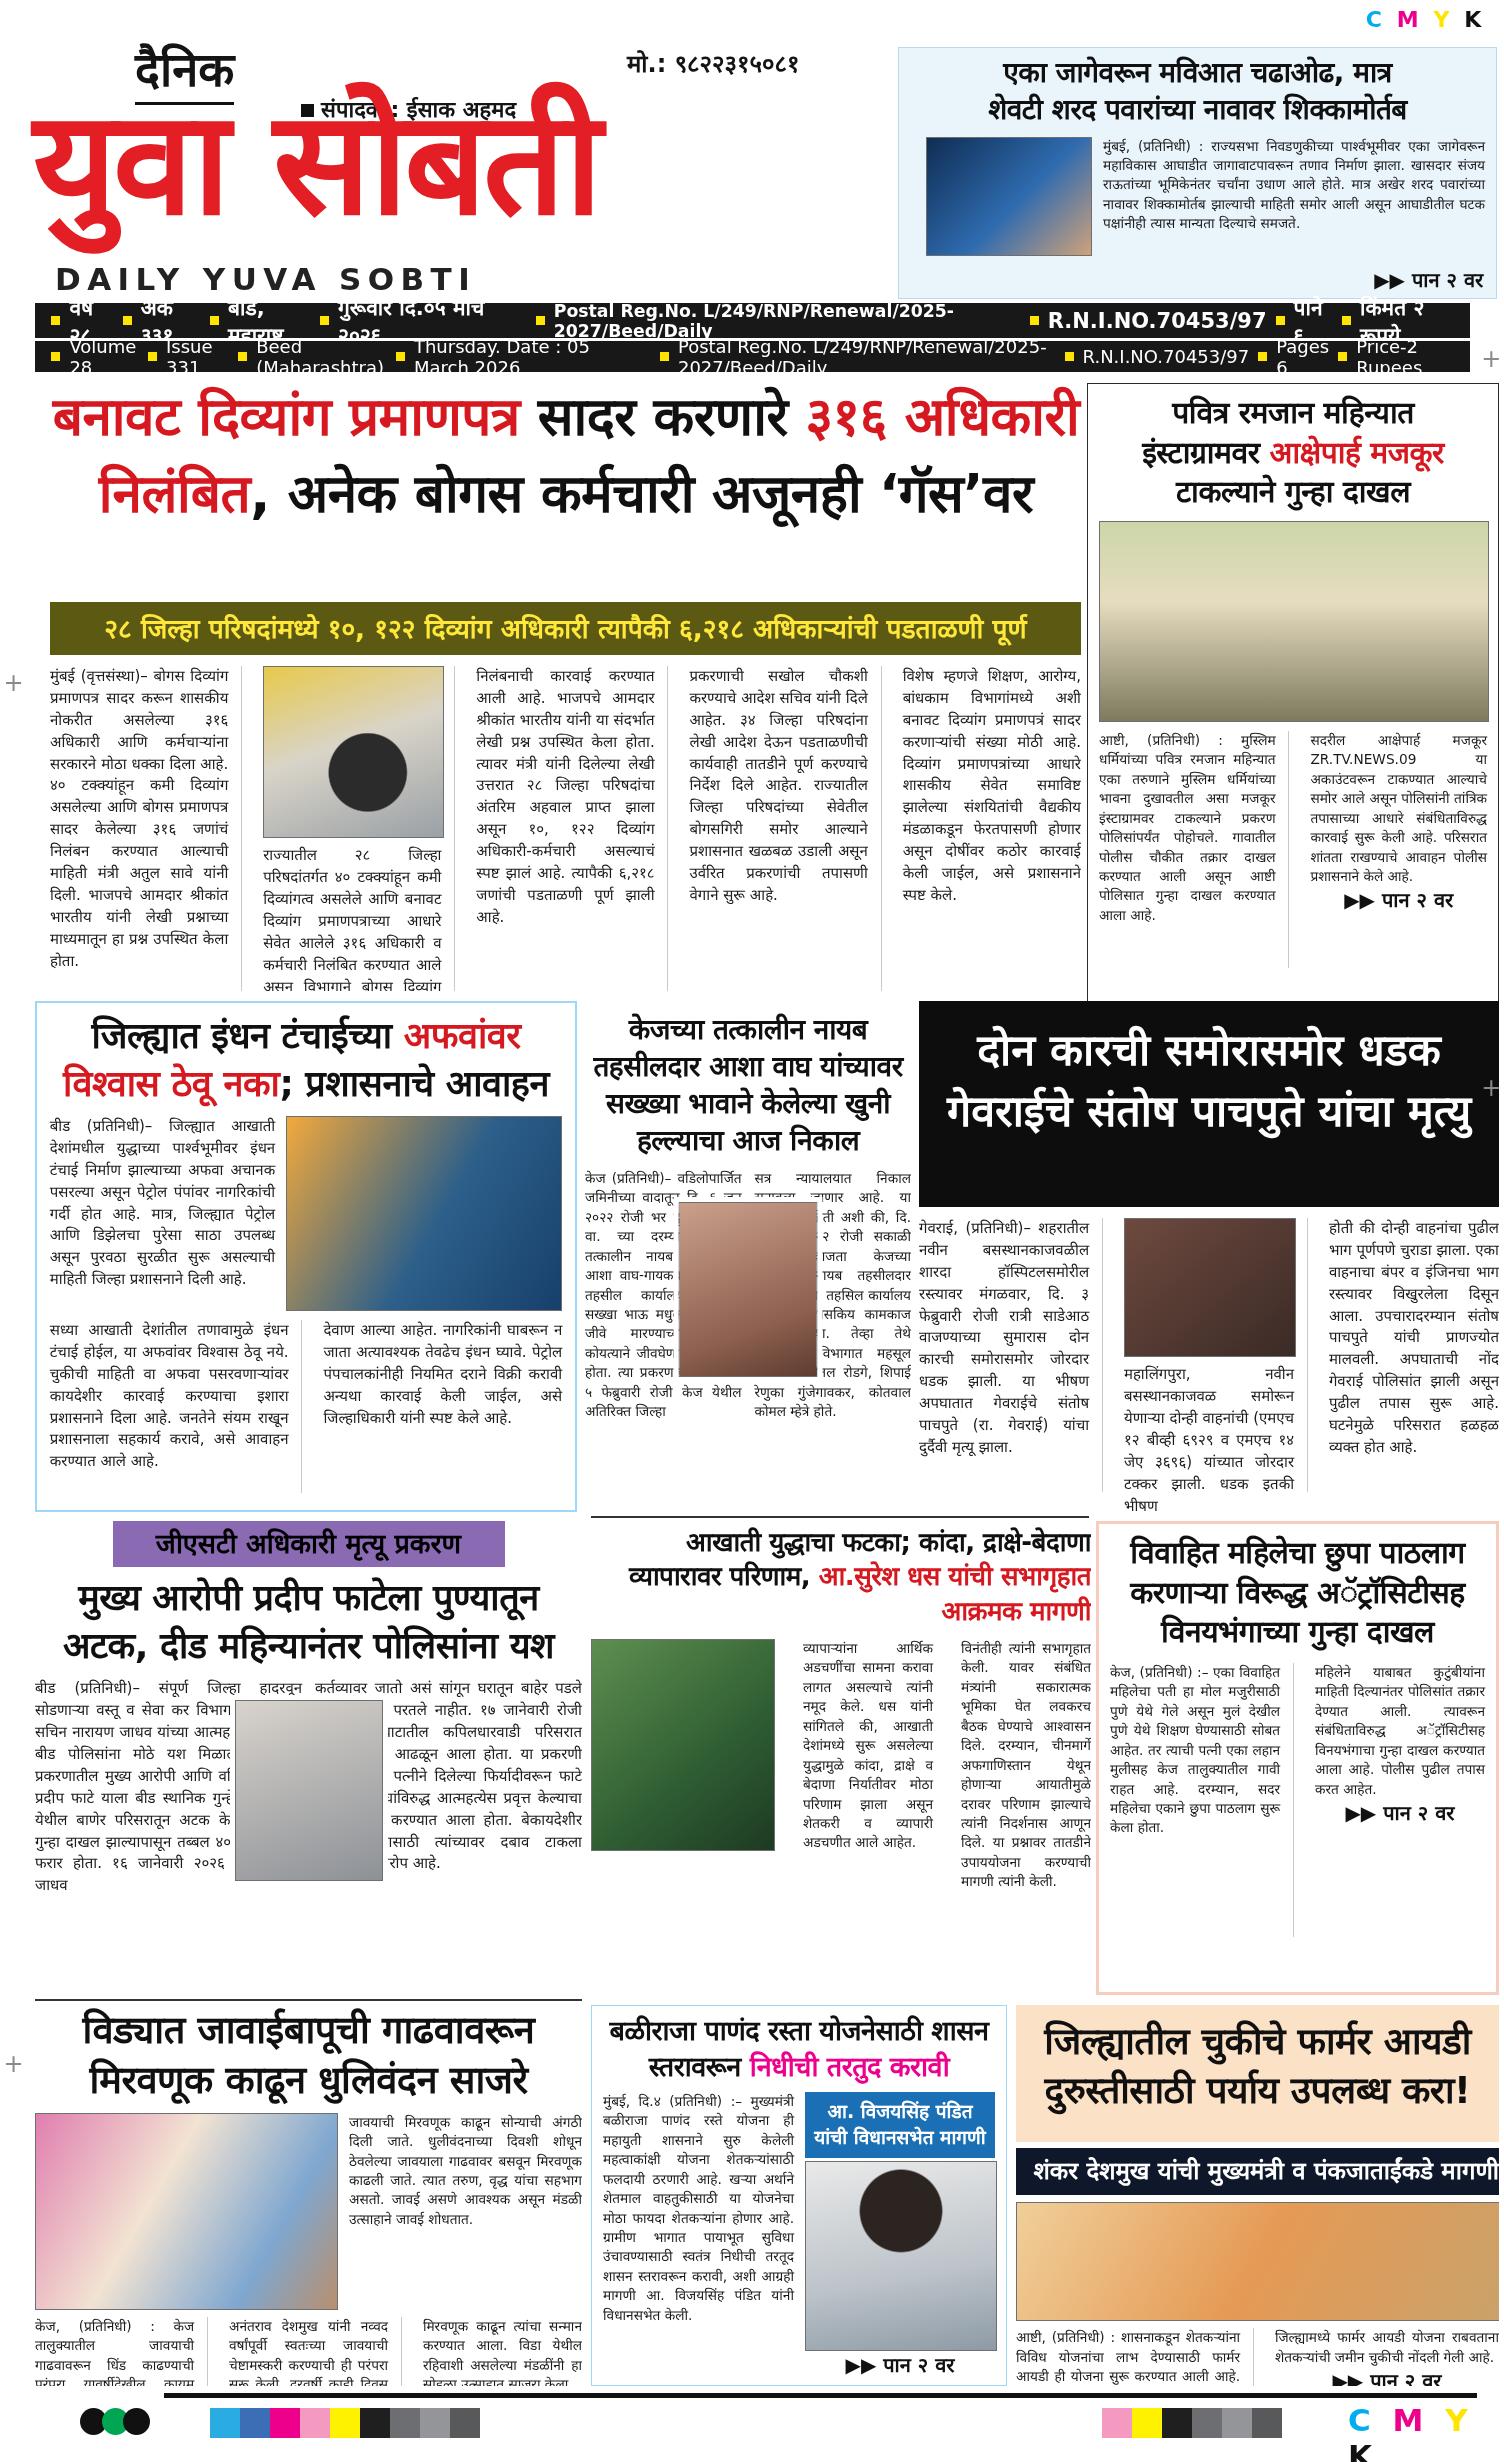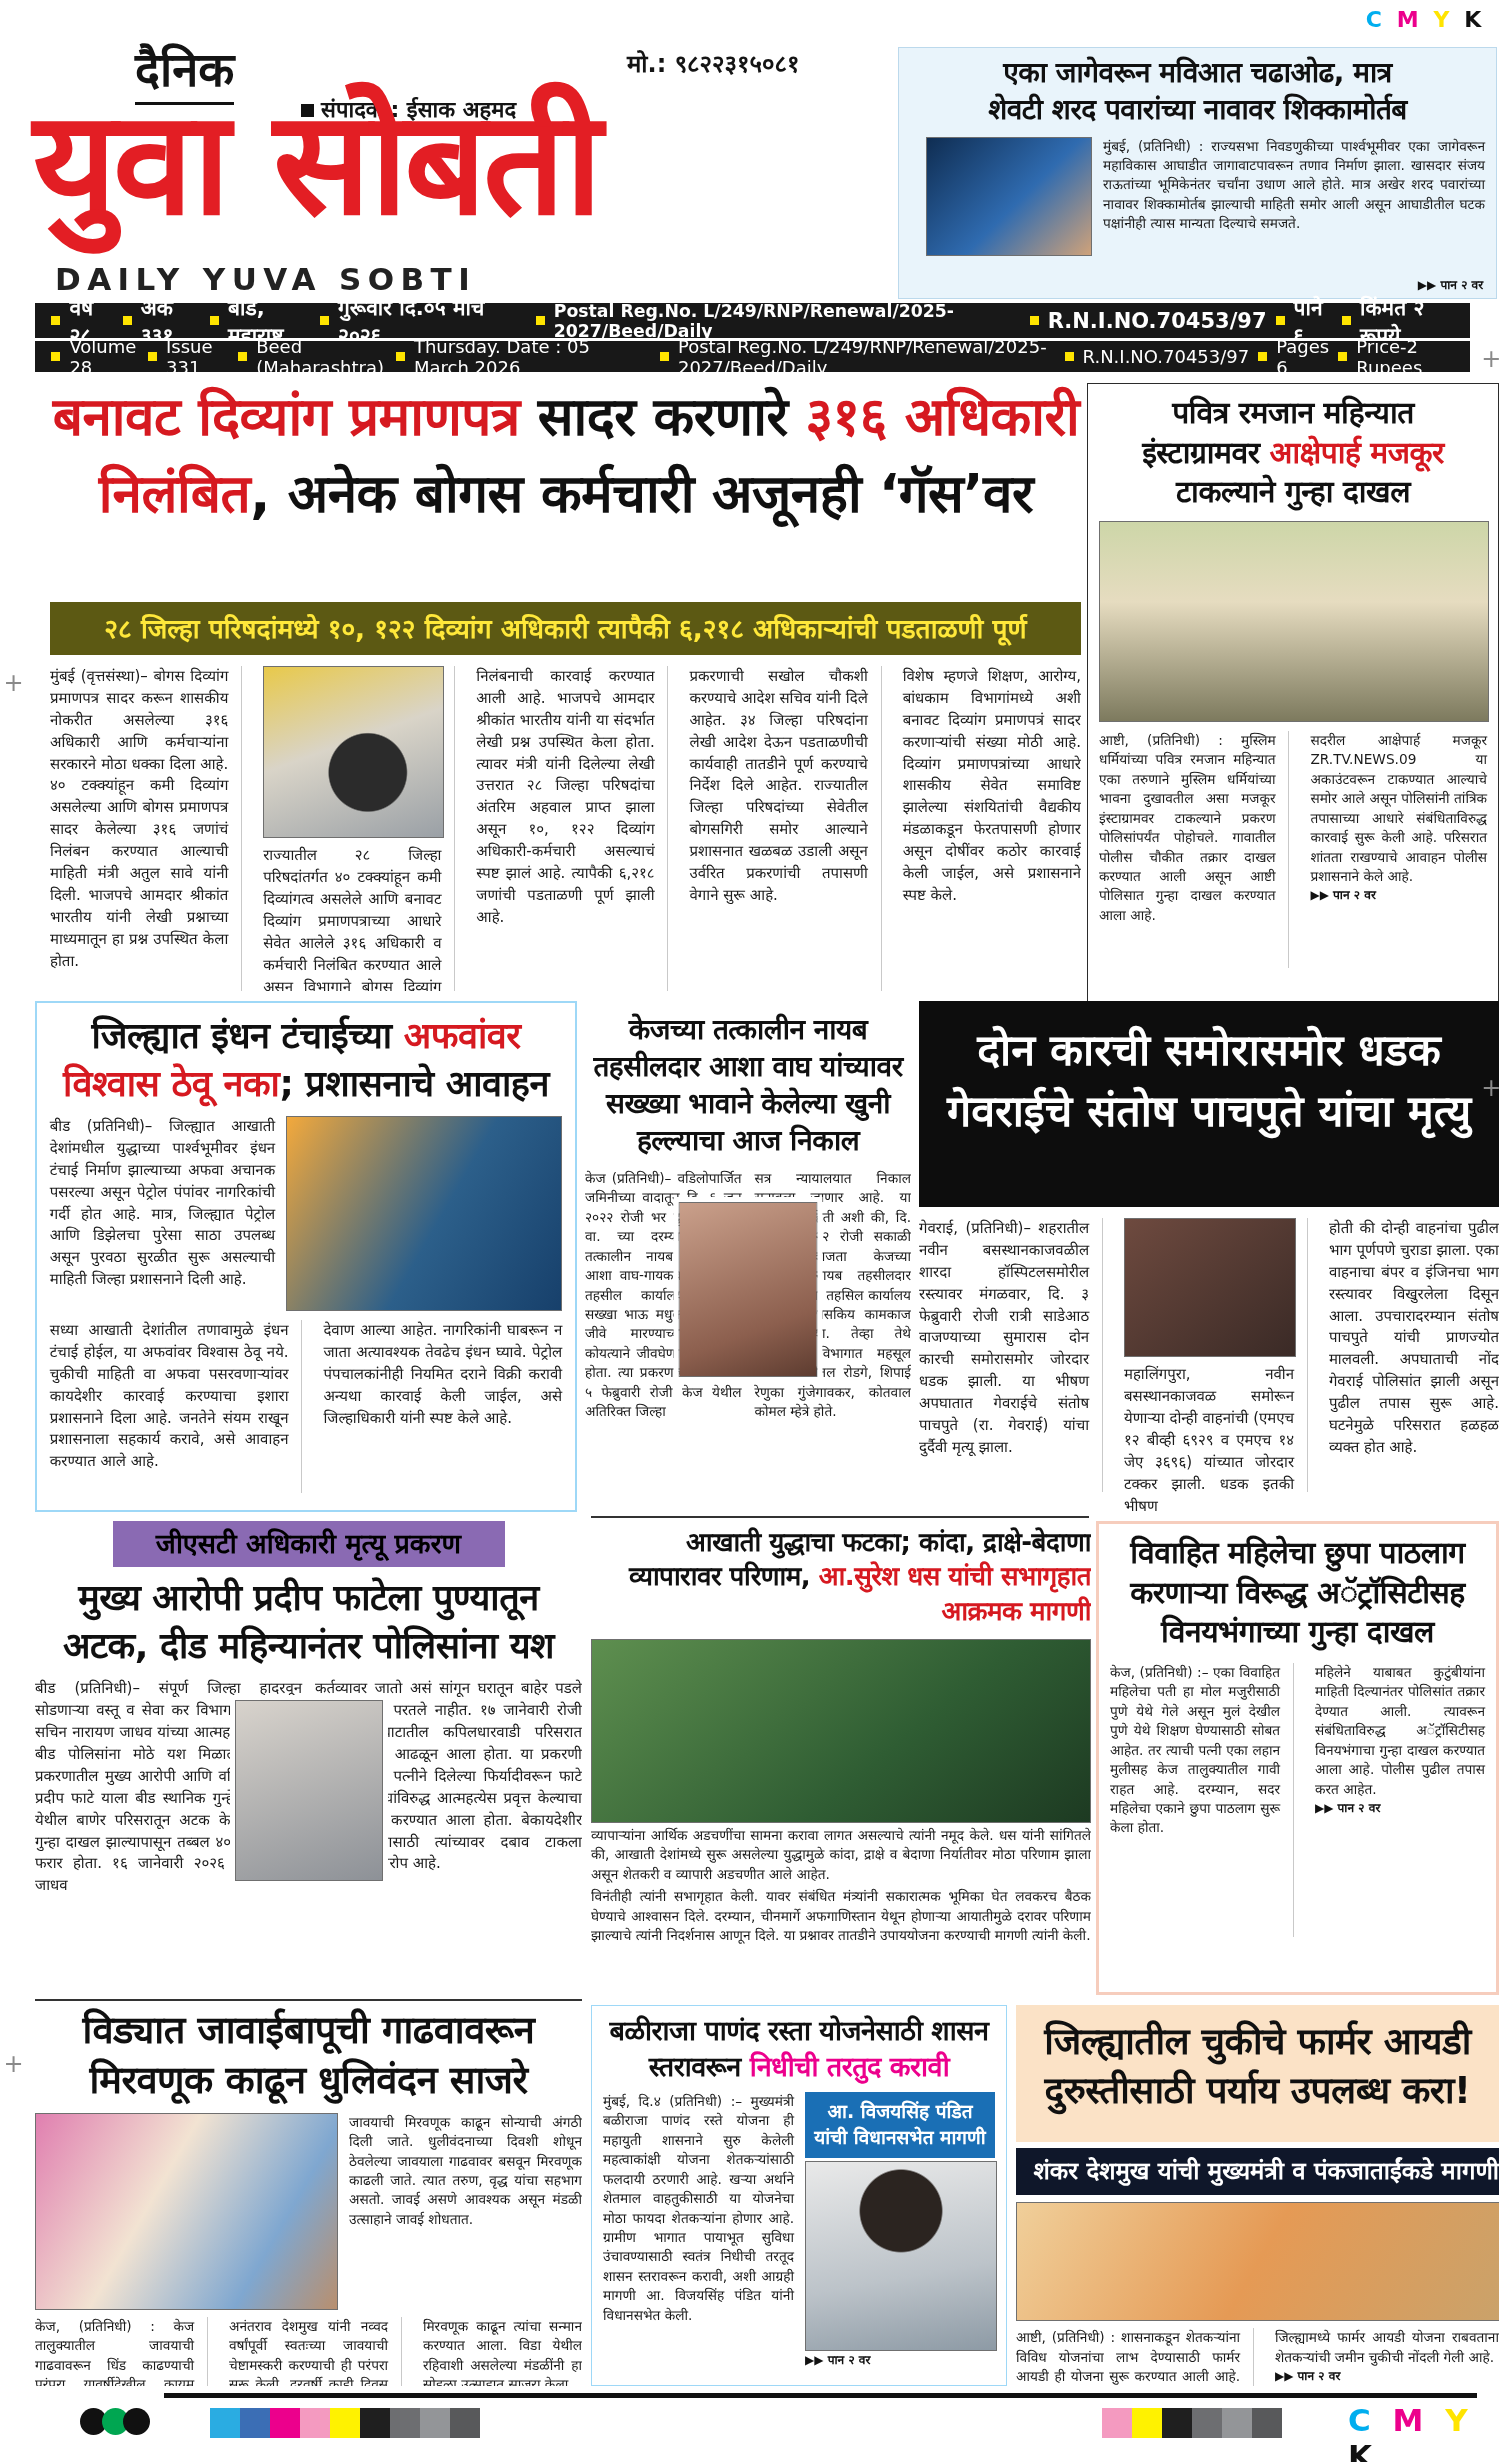--- a/index.html
+++ b/index.html
@@ -18,21 +18,21 @@
   .colrule > div + div{border-left:0.9px solid #c9c9c9;padding-left:21px;}
   .photo{border:0.9px solid #6f6f6f;background-size:cover;}
   .infobar{background:#181818;color:#ffffff;display:flex;align-items:center;gap:9px;padding:0 16.4px;}
   .sq{width:9px;height:9px;background:#ffe400;display:inline-block;flex:0 0 auto;}
   .kicker{background:#8a6ab3;color:#000000;font-weight:bold;}
   .strap-olive{background:#5c5913;color:#ffe83a;font-weight:bold;}
   .blackbox{background:#0d0d0d;color:#fff;font-weight:bold;}
   .capblue{background:#1a6fb5;color:#fff;font-weight:bold;text-align:center;}
   .straporange{background:#0f172a;color:#fff;font-weight:bold;text-align:right;}
   .peach{background:#fbe2c6;}
-  .cont{font-weight:bold;font-size:12px;color:#111;text-align:left;}
+  .cont{font-weight:bold;font-size:20px;color:#111;text-align:center;}
   .cropmark{color:#8a8a8a;font-size:24px;line-height:1;}
   .swatch{width:30px;height:30px;display:inline-block;}
   .dot{width:27px;height:27px;border-radius:50%;display:inline-block;margin-right:-5.5px;}
   .cmyk-c{color:#00aeef}.cmyk-m{color:#ec008c}.cmyk-y{color:#ffe400}.cmyk-k{color:#111}
 </style>
 </head>
 <body>
 
 <div class="page">
 
@@ -190,21 +190,21 @@
       <div class="bodytext">कर्तव्यावर जातो असं सांगून घरातून बाहेर पडले होते, मात्र ते परतले नाहीत. १७ जानेवारी रोजी मांजरसुंबा घाटातील कपिलधारवाडी परिसरात त्यांचा मृतदेह आढळून आला होता. या प्रकरणी जाधव यांच्या पत्नीने दिलेल्या फिर्यादीवरून फाटे याच्यासह चौघांविरुद्ध आत्महत्येस प्रवृत्त केल्याचा गुन्हा दाखल करण्यात आला होता. बेकायदेशीर कामे करण्यासाठी त्यांच्यावर दबाव टाकला असल्याचा आरोप आहे.</div>
       <div class="photo" style="position:absolute;left:50%;top:22px;transform:translateX(-50%);width:146px;height:179px;background:linear-gradient(160deg,#d8d3cc 0%,#8d9197 100%);outline:5.5px solid #fff;"></div>
     </div>
   </div>
 
   <div class="abs" style="left:591px;top:1516px;width:498px;height:1.8px;background:#333;"></div>
   <div class="abs clip" style="left:591px;top:1525px;width:500px;height:471px;">
     <div class="hl center" style="font-size:26px;text-align:right;">
       <span>आखाती युद्धाचा फटका; कांदा, द्राक्षे-बेदाणा व्यापारावर परिणाम, </span><span class="red">आ.सुरेश धस यांची सभागृहात आक्रमक मागणी</span>
     </div>
-    <div style="display:flex;gap:3px;margin-top:11px;height:301px;flex-direction:column;">
+    <div style="display:flex;gap:28px;margin-top:11px;height:301px;">
       <div class="photo" style="flex:0 0 182px;height:210px;background:linear-gradient(140deg,#5e8f4f 0%,#2f5d33 60%,#1d3a22 100%);"></div>
       <div class="bodytext small" style="flex:1;">व्यापाऱ्यांना आर्थिक अडचणींचा सामना करावा लागत असल्याचे त्यांनी नमूद केले. धस यांनी सांगितले की, आखाती देशांमध्ये सुरू असलेल्या युद्धामुळे कांदा, द्राक्षे व बेदाणा निर्यातीवर मोठा परिणाम झाला असून शेतकरी व व्यापारी अडचणीत आले आहेत.</div>
       <div class="bodytext small" style="flex:1;">विनंतीही त्यांनी सभागृहात केली. यावर संबंधित मंत्र्यांनी सकारात्मक भूमिका घेत लवकरच बैठक घेण्याचे आश्वासन दिले. दरम्यान, चीनमार्गे अफगाणिस्तान येथून होणाऱ्या आयातीमुळे दरावर परिणाम झाल्याचे त्यांनी निदर्शनास आणून दिले. या प्रश्नावर तातडीने उपाययोजना करण्याची मागणी त्यांनी केली.</div>
     </div>
   </div>
 
   <div class="abs clip" style="left:1096px;top:1521px;width:403px;height:474px;border:3.6px solid #f6cdbd;padding:9px 11px;box-sizing:border-box;">
     <div class="hl center" style="font-size:30px;">विवाहित महिलेचा छुपा पाठलाग करणाऱ्या विरूद्ध अॅट्रॉसिटीसह विनयभंगाच्या गुन्हा दाखल</div>
     <div class="colrow colrule" style="margin-top:11px;height:274px;">
       <div class="bodytext small">केज, (प्रतिनिधी) :– एका विवाहित महिलेचा पती हा मोल मजुरीसाठी पुणे येथे गेले असून मुलं देखील पुणे येथे शिक्षण घेण्यासाठी सोबत आहेत. तर त्याची पत्नी एका लहान मुलीसह केज तालुक्यातील गावी राहत आहे. दरम्यान, सदर महिलेचा एकाने छुपा पाठलाग सुरू केला होता.</div>

